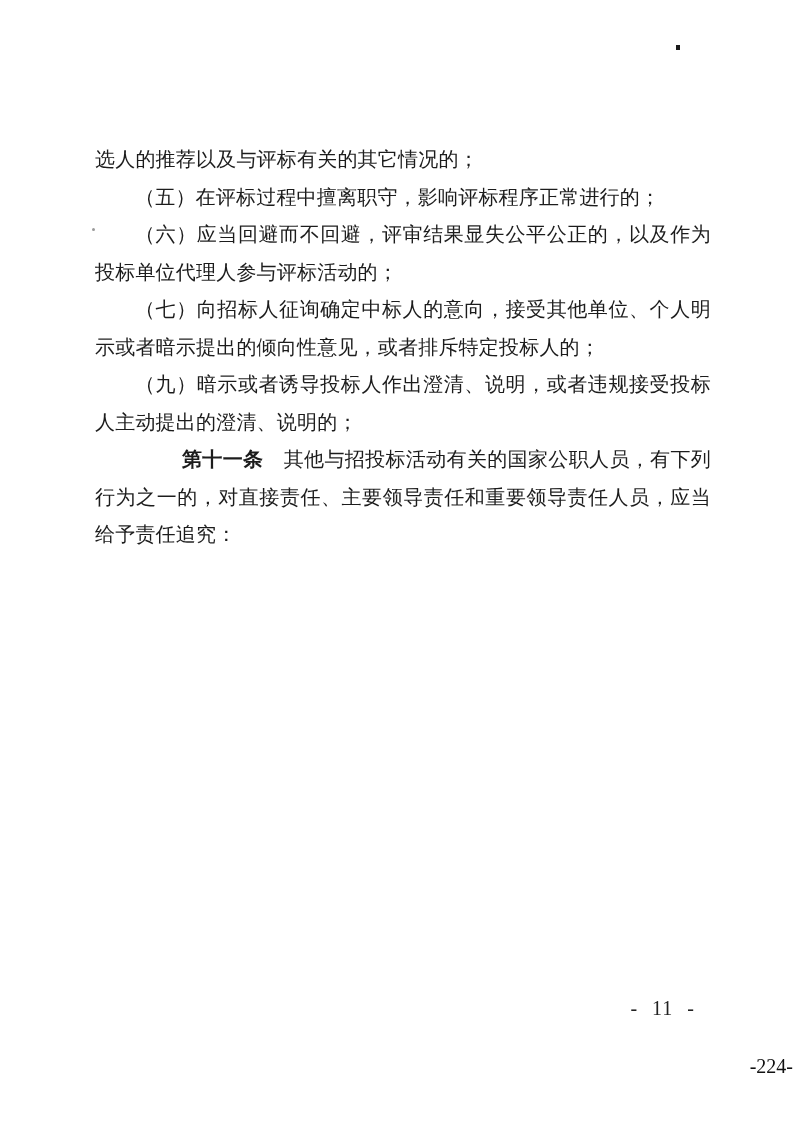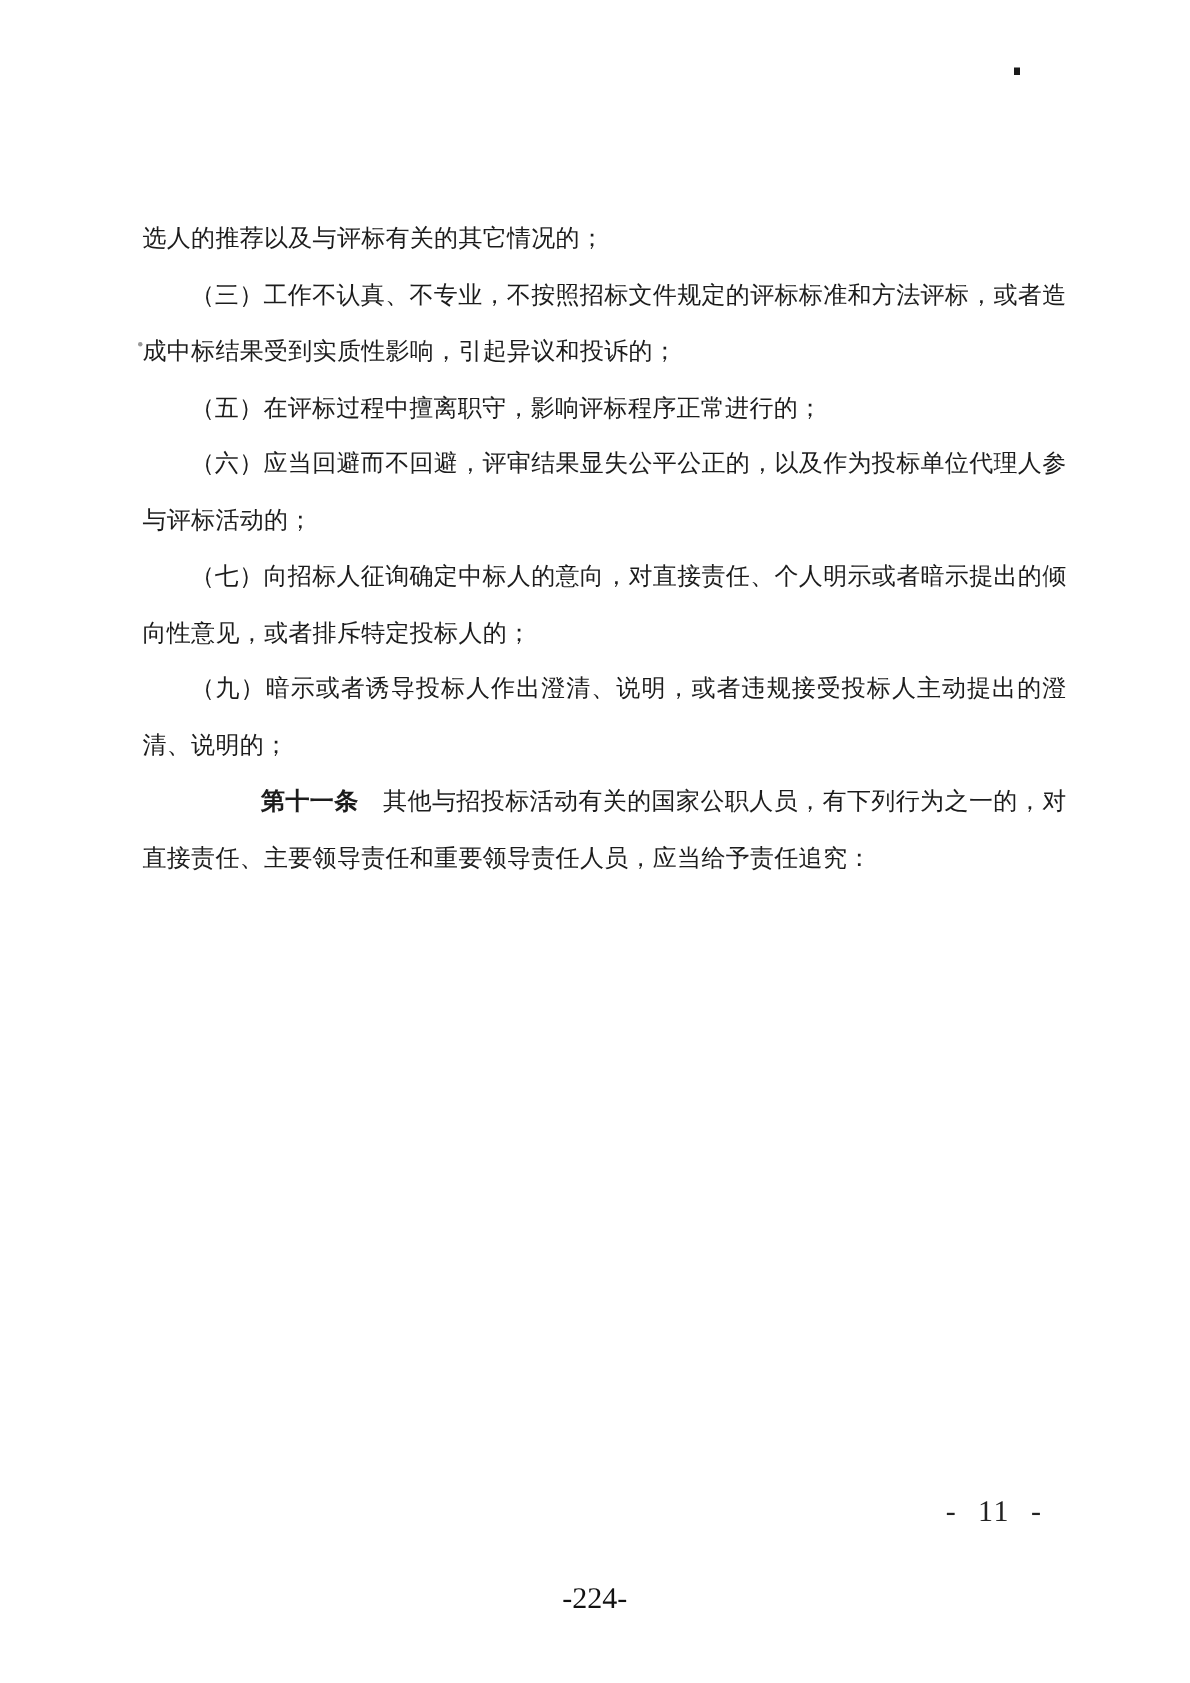--- a/index.html
+++ b/index.html
@@ -16,21 +16,21 @@
     color: #1c1c1c;
   }
   .doc-body {
     position: absolute;
     left: 95px;
     top: 141px;
     width: 616px;
   }
   .para {
     margin: 0;
-    font-size: 16px;
+    font-size: 20px;
     line-height: 37.5px;
     text-align: justify;
     text-justify: inter-ideograph;
     line-break: strict;
     letter-spacing: 0.2px;
     font-family: Liberation Serif, serif;
   }
   .para.indent {
     text-indent: 2em;
   }
@@ -45,21 +45,21 @@
     font-size: 20px;
     letter-spacing: 1px;
     word-spacing: 8px;
     color: #222;
   }
   .page-number-bottom {
     position: absolute;
     top: 1055px;
     left: 0;
     width: 100%;
-    text-align: center;
+    text-align: right;
     font-size: 20px;
     color: #111;
     font-family: "Liberation Serif", "DejaVu Serif", serif;
   }
   .artifact-1 {
     position: absolute;
     left: 676px;
     top: 45px;
     width: 4px;
     height: 5px;
@@ -73,24 +73,23 @@
     height: 3px;
     background: #9a9a9a;
     border-radius: 50%;
   }
 </style>
 </head>
 <body>
 
 <div class="doc-body">
     <p class="para">选人的推荐以及与评标有关的其它情况的；</p>
-    <p class="para indent">（三）工作不认真、不专业，不按照招标文件规定的评标标准和方法评标，或者造成中标结果受到实质性影响，引起异议和投诉的；</p>
     <p class="para indent">（五）在评标过程中擅离职守，影响评标程序正常进行的；</p>
     <p class="para indent">（六）应当回避而不回避，评审结果显失公平公正的，以及作为投标单位代理人参与评标活动的；</p>
-    <p class="para indent">（七）向招标人征询确定中标人的意向，对直接责任、个人明示或者暗示提出的倾向性意见，或者排斥特定投标人的；</p>
+    <p class="para indent">（七）向招标人征询确定中标人的意向，接受其他单位、个人明示或者暗示提出的倾向性意见，或者排斥特定投标人的；</p>
     <p class="para indent">（九）暗示或者诱导投标人作出澄清、说明，或者违规接受投标人主动提出的澄清、说明的；</p>
     <p class="para indent"><b>第十一条</b>　其他与招投标活动有关的国家公职人员，有下列行为之一的，对直接责任、主要领导责任和重要领导责任人员，应当给予责任追究：</p>
   </div>
 
 <div class="page-number-right">- 11 -</div>
 
 <div class="page-number-bottom">-224-</div>
 
 <div class="artifact-1"></div>
 <div class="artifact-2"></div>

